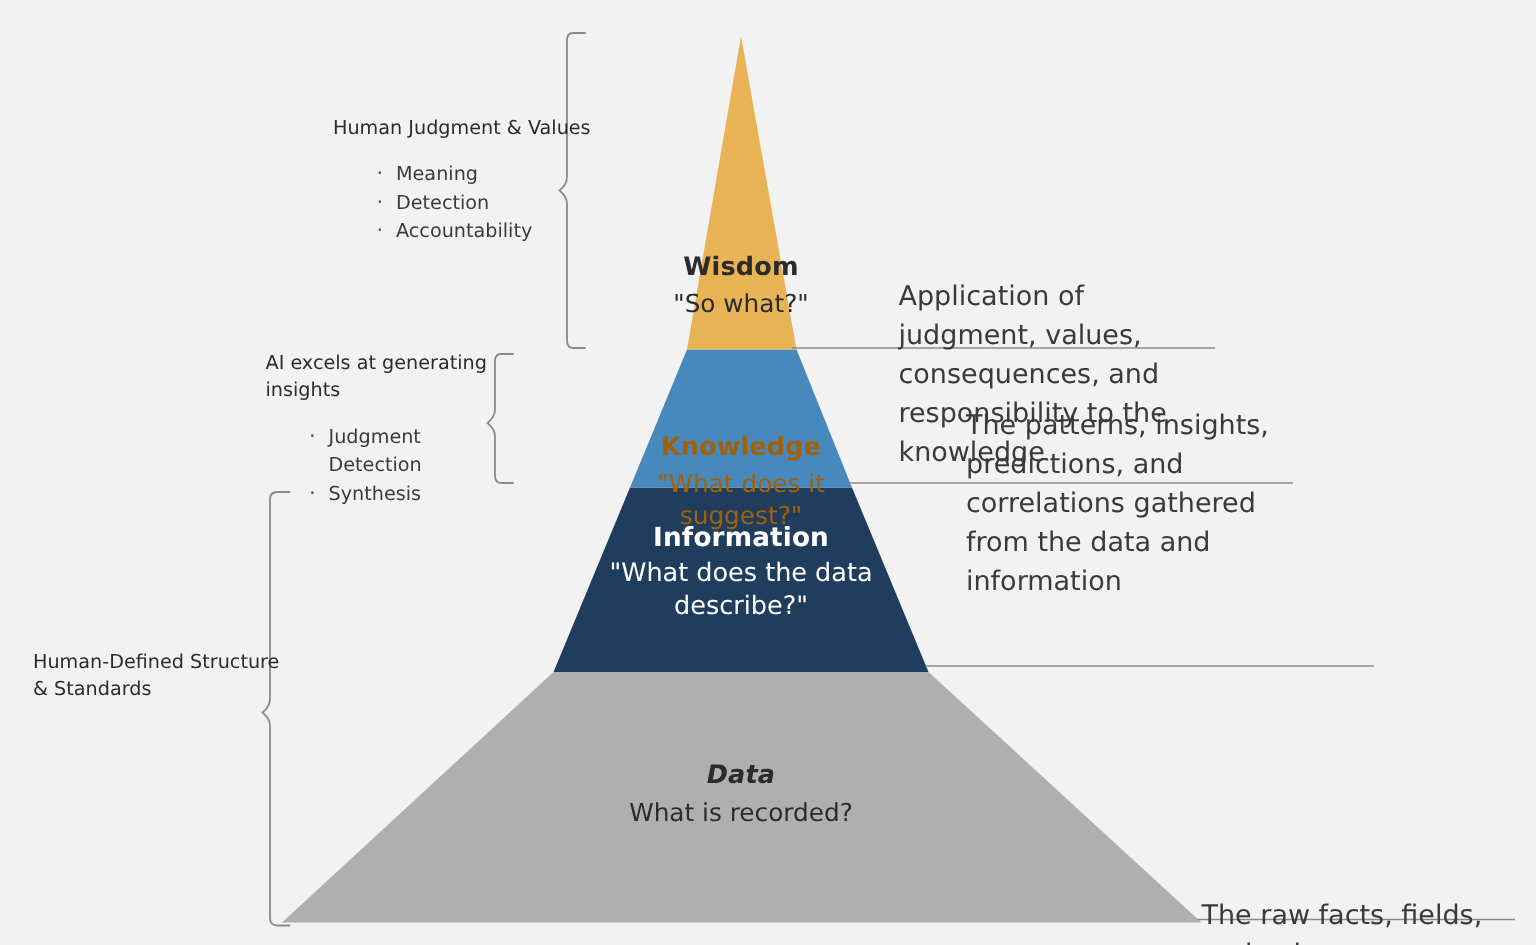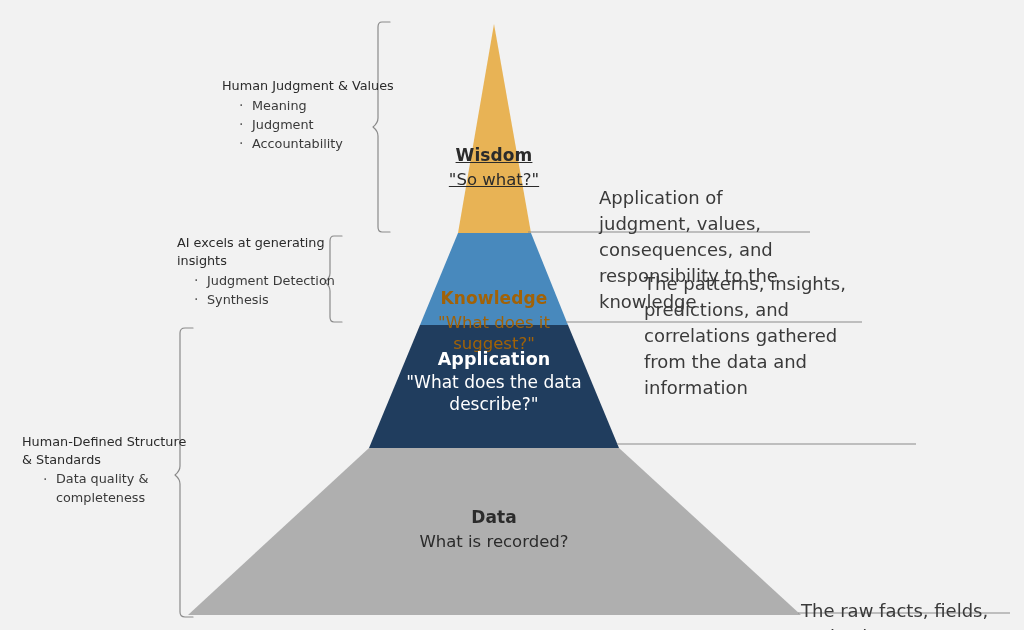--- a/index.html
+++ b/index.html
@@ -42,27 +42,27 @@
     font-weight: bold;
     font-size: 17px;
     display: block;
     margin-bottom: 2px;
     letter-spacing: 0.1px;
   }
   .pyr-label .sub {
     font-size: 16.5px;
     display: block;
   }
-  .lbl-wisdom { left: 394px; top: 145px; width: 200px; color: #2b2b2b; text-decoration: underline; }
+  .lbl-wisdom { left: 394px; top: 168px; width: 200px; color: #2b2b2b; }
   .lbl-knowledge { left: 394px; top: 245px; width: 200px; color: #a16207; margin-top: 43px; }
   .lbl-information { left: 382px; top: 348px; width: 224px; color: #ffffff; }
   .lbl-data { left: 394px; top: 507px; width: 200px; color: #2b2b2b; }
   .lbl-information .title { font-size: 17.5px; }
   .lbl-information .sub { font-size: 17px; }
-  .lbl-data .title { font-size: 17px; }
+  .lbl-data .title { font-size: 17px; font-style: italic; }
   .lbl-data .sub { font-size: 16.5px; text-align: center; }
 
   
   .right-note {
     position: absolute;
     font-size: 18px;
     line-height: 1.44;
     color: #3a3a3a;
   }
   .n-wisdom { left: 599px; top: 185px; width: 215px; }
@@ -77,21 +77,21 @@
   }
   .left-note .lead {
     font-weight: normal;
     font-size: 12.8px;
     line-height: 1.42;
     margin: 0 0 1px 0;
     color: #2b2b2b;
   }
   .left-note ul {
     list-style: none;
-    margin: 0;
+    margin: 12px;
     padding: 0 0 0 16px;
   }
   .left-note li {
     font-size: 12.8px;
     line-height: 1.49;
     color: #3a3a3a;
     position: relative;
     padding-left: 14px;
   }
   .left-note li::before {
@@ -146,51 +146,48 @@
     <span class="sub">"So what?"</span>
   </div>
 
   <div class="pyr-label lbl-knowledge">
     <span class="title">Knowledge</span>
     <span class="sub">"What does it</span>
     <span class="sub">suggest?"</span>
   </div>
 
   <div class="pyr-label lbl-information">
-    <span class="title">Application</span>
+    <span class="title">Information</span>
     <span class="sub">"What does the data</span>
     <span class="sub">describe?"</span>
   </div>
 
   <div class="pyr-label lbl-data">
     <span class="title">Data</span>
     <span class="sub">What is recorded?</span>
   </div>
 
   <div class="right-note n-wisdom">Application of judgment, values, consequences, and responsibility to the knowledge</div>
   <div class="right-note n-knowledge">The patterns, insights, predictions, and correlations gathered from the data and information</div>
   <div class="right-note n-data">The raw facts, fields, and values</div>
 
   <div class="left-note ln-wisdom">
     <p class="lead">Human Judgment &amp; Values</p>
     <ul>
       <li>Meaning</li>
-      <li>Judgment</li>
+      <li>Detection</li>
       <li>Accountability</li>
     </ul>
   </div>
 
   <div class="left-note ln-knowledge">
     <p class="lead">AI excels at generating insights</p>
     <ul>
       <li>Judgment Detection</li>
       <li>Synthesis</li>
     </ul>
   </div>
 
   <div class="left-note ln-data">
     <p class="lead">Human-Defined Structure &amp; Standards</p>
-    <ul>
-      <li>Data quality &amp; completeness</li>
-    </ul>
   </div>
 
 </div>
 
 </body></html>

